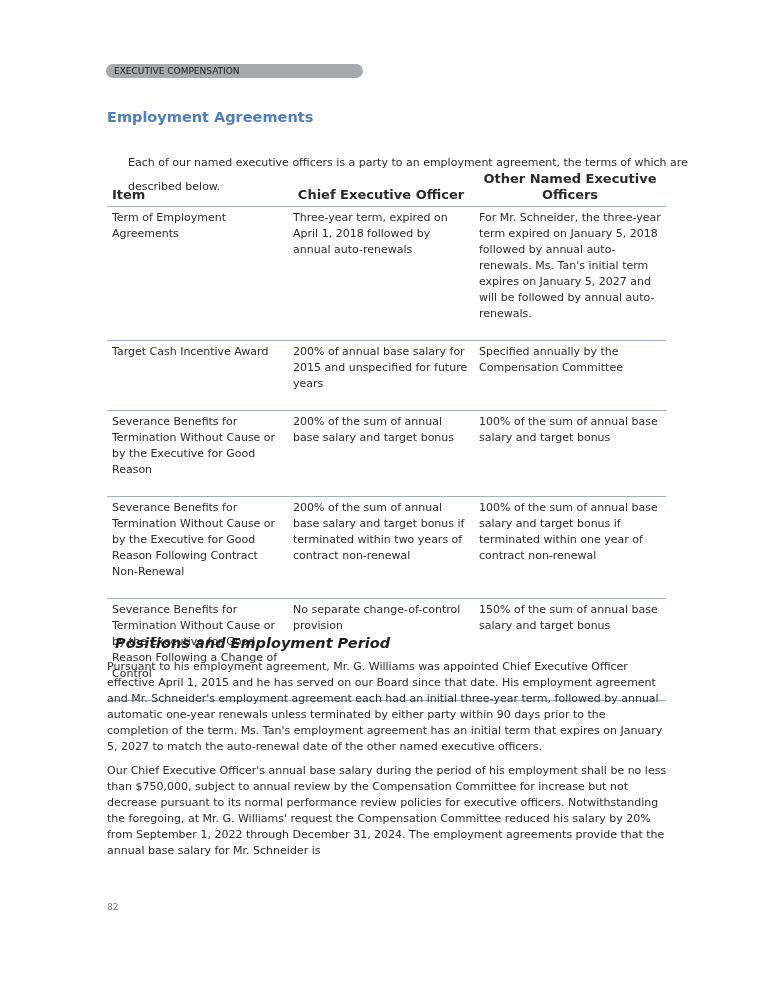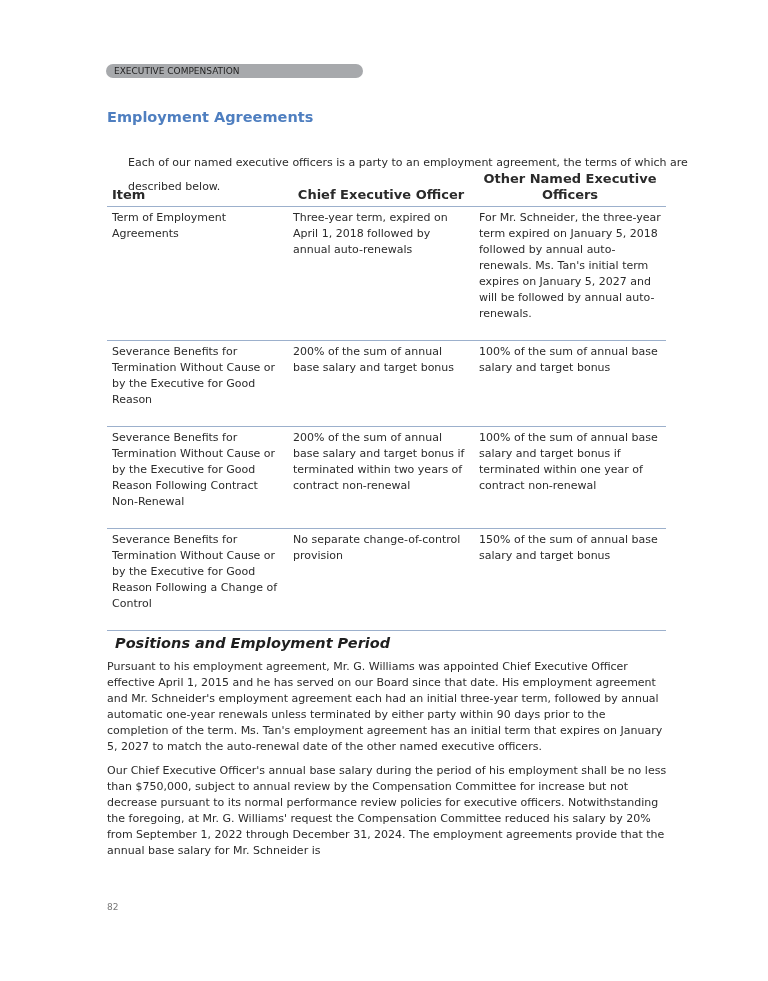--- a/index.html
+++ b/index.html
@@ -68,20 +68,25 @@
       <th class="c3">Other Named Executive Officers</th>
     </tr>
   </thead>
   <tbody>
     <tr>
       <td class="c1">Term of Employment Agreements</td>
       <td class="c2">Three-year term, expired on April 1, 2018 followed by annual auto-renewals</td>
       <td class="c3">For Mr. Schneider, the three-year term expired on January 5, 2018 followed by annual auto-renewals. Ms. Tan's initial term expires on January 5, 2027 and will be followed by annual auto-renewals.</td>
     </tr>
     <tr>
+      <td class="c1">Target Cash Incentive Award</td>
+      <td class="c2">200% of annual base salary for 2015 and unspecified for future years</td>
+      <td class="c3">Specified annually by the Compensation Committee</td>
+    </tr>
+    <tr>
       <td class="c1">Severance Benefits for Termination Without Cause or by the Executive for Good Reason</td>
       <td class="c2">200% of the sum of annual base salary and target bonus</td>
       <td class="c3">100% of the sum of annual base salary and target bonus</td>
     </tr>
     <tr>
       <td class="c1">Severance Benefits for Termination Without Cause or by the Executive for Good Reason Following Contract Non-Renewal</td>
       <td class="c2">200% of the sum of annual base salary and target bonus if terminated within two years of contract non-renewal</td>
       <td class="c3">100% of the sum of annual base salary and target bonus if terminated within one year of contract non-renewal</td>
     </tr>
     <tr>

